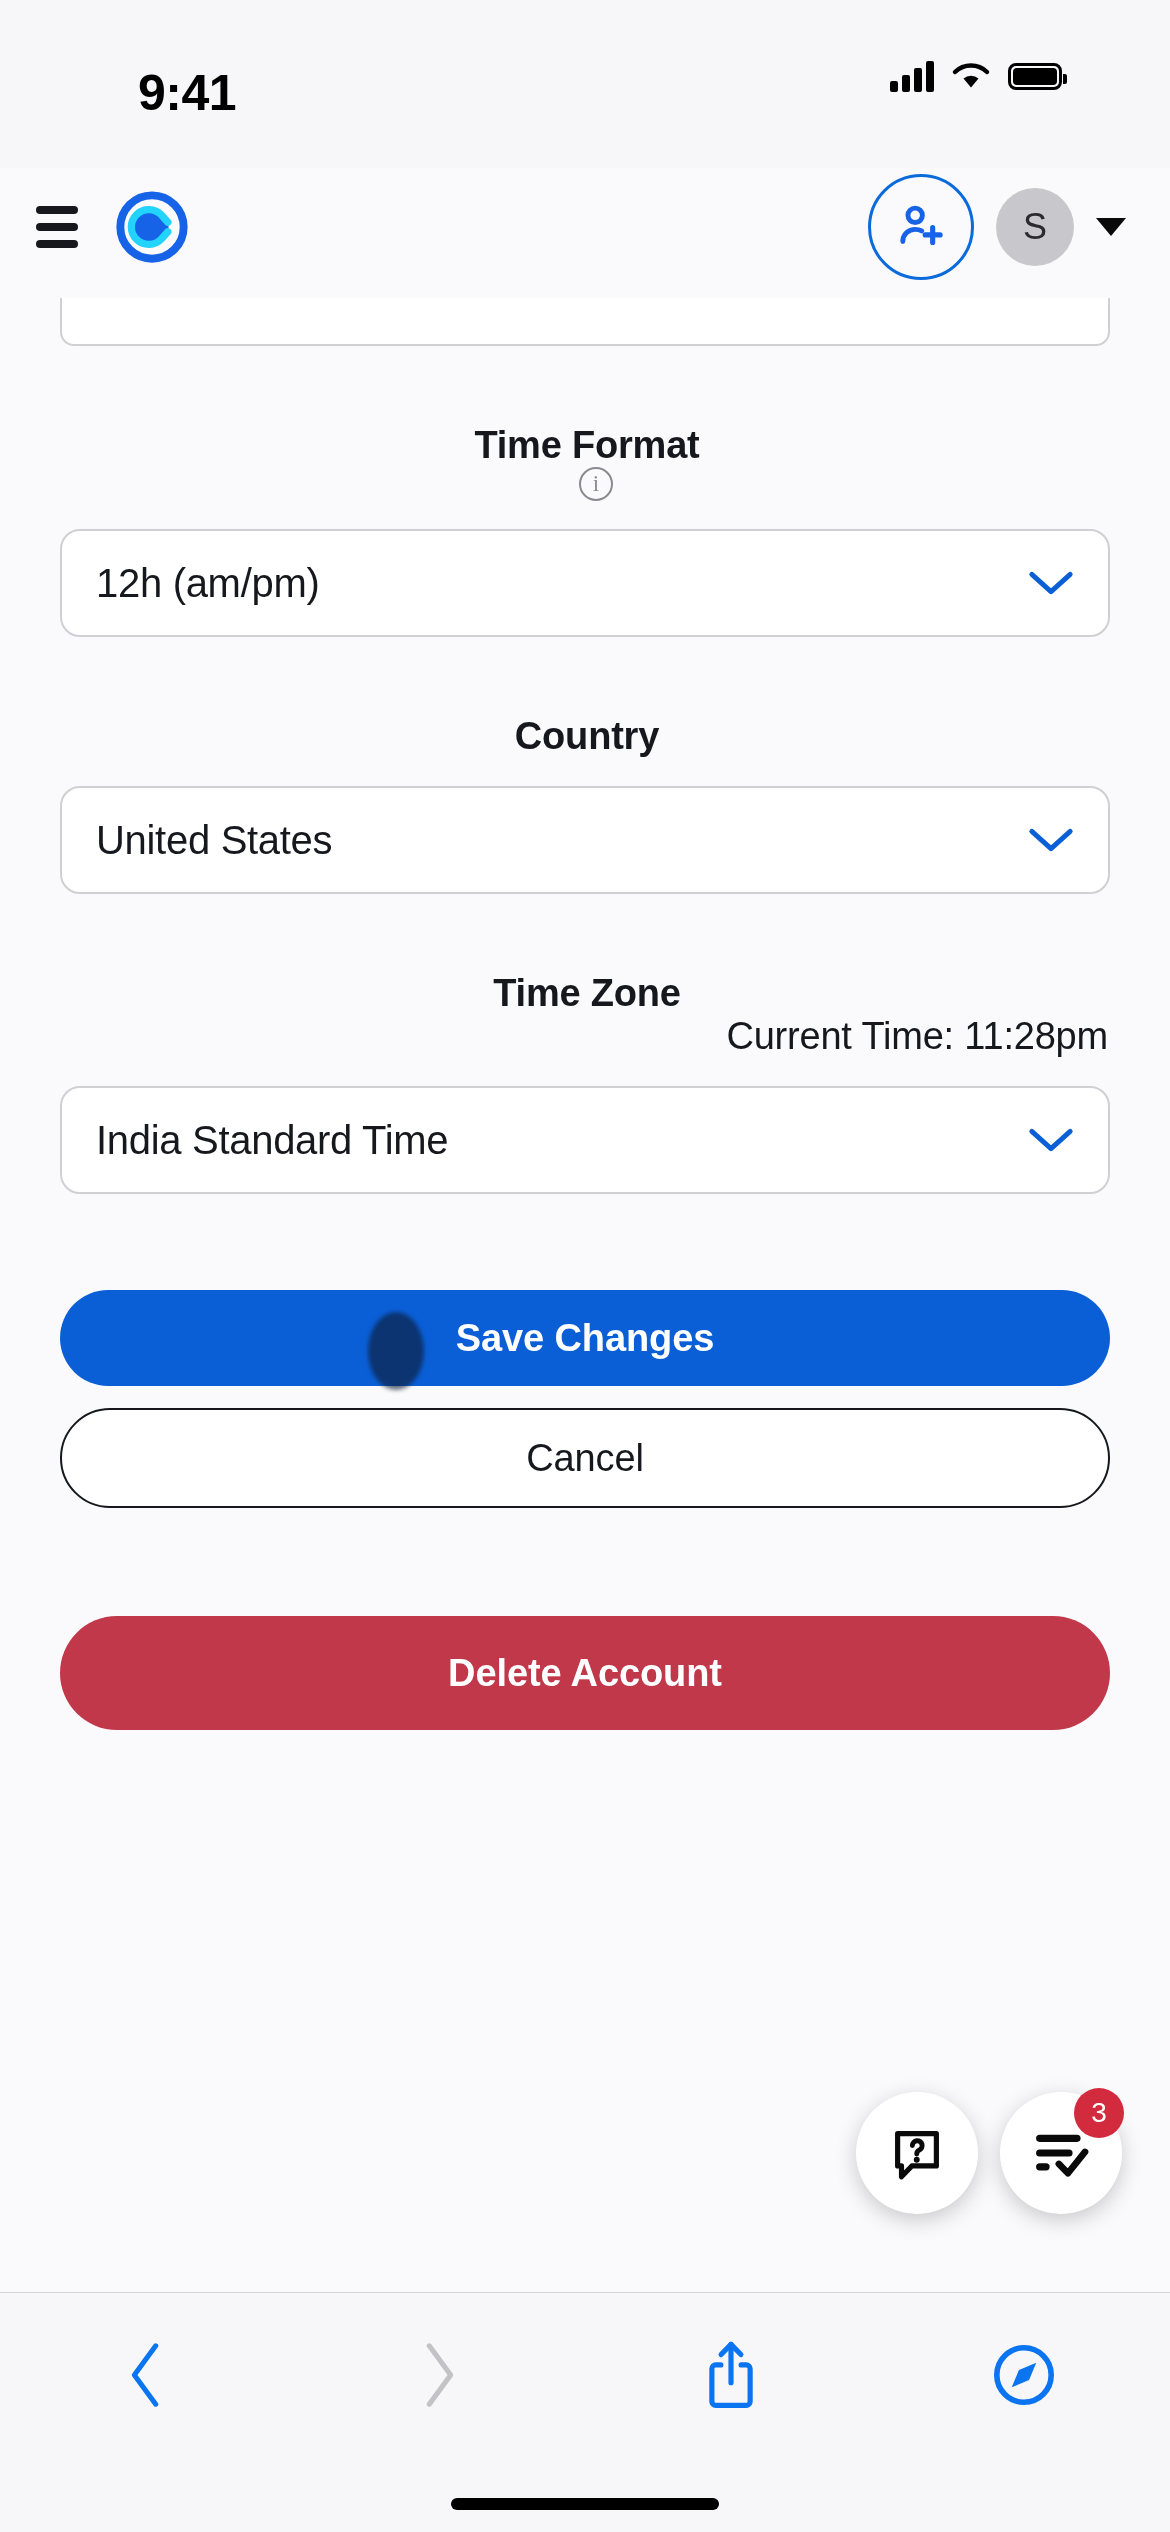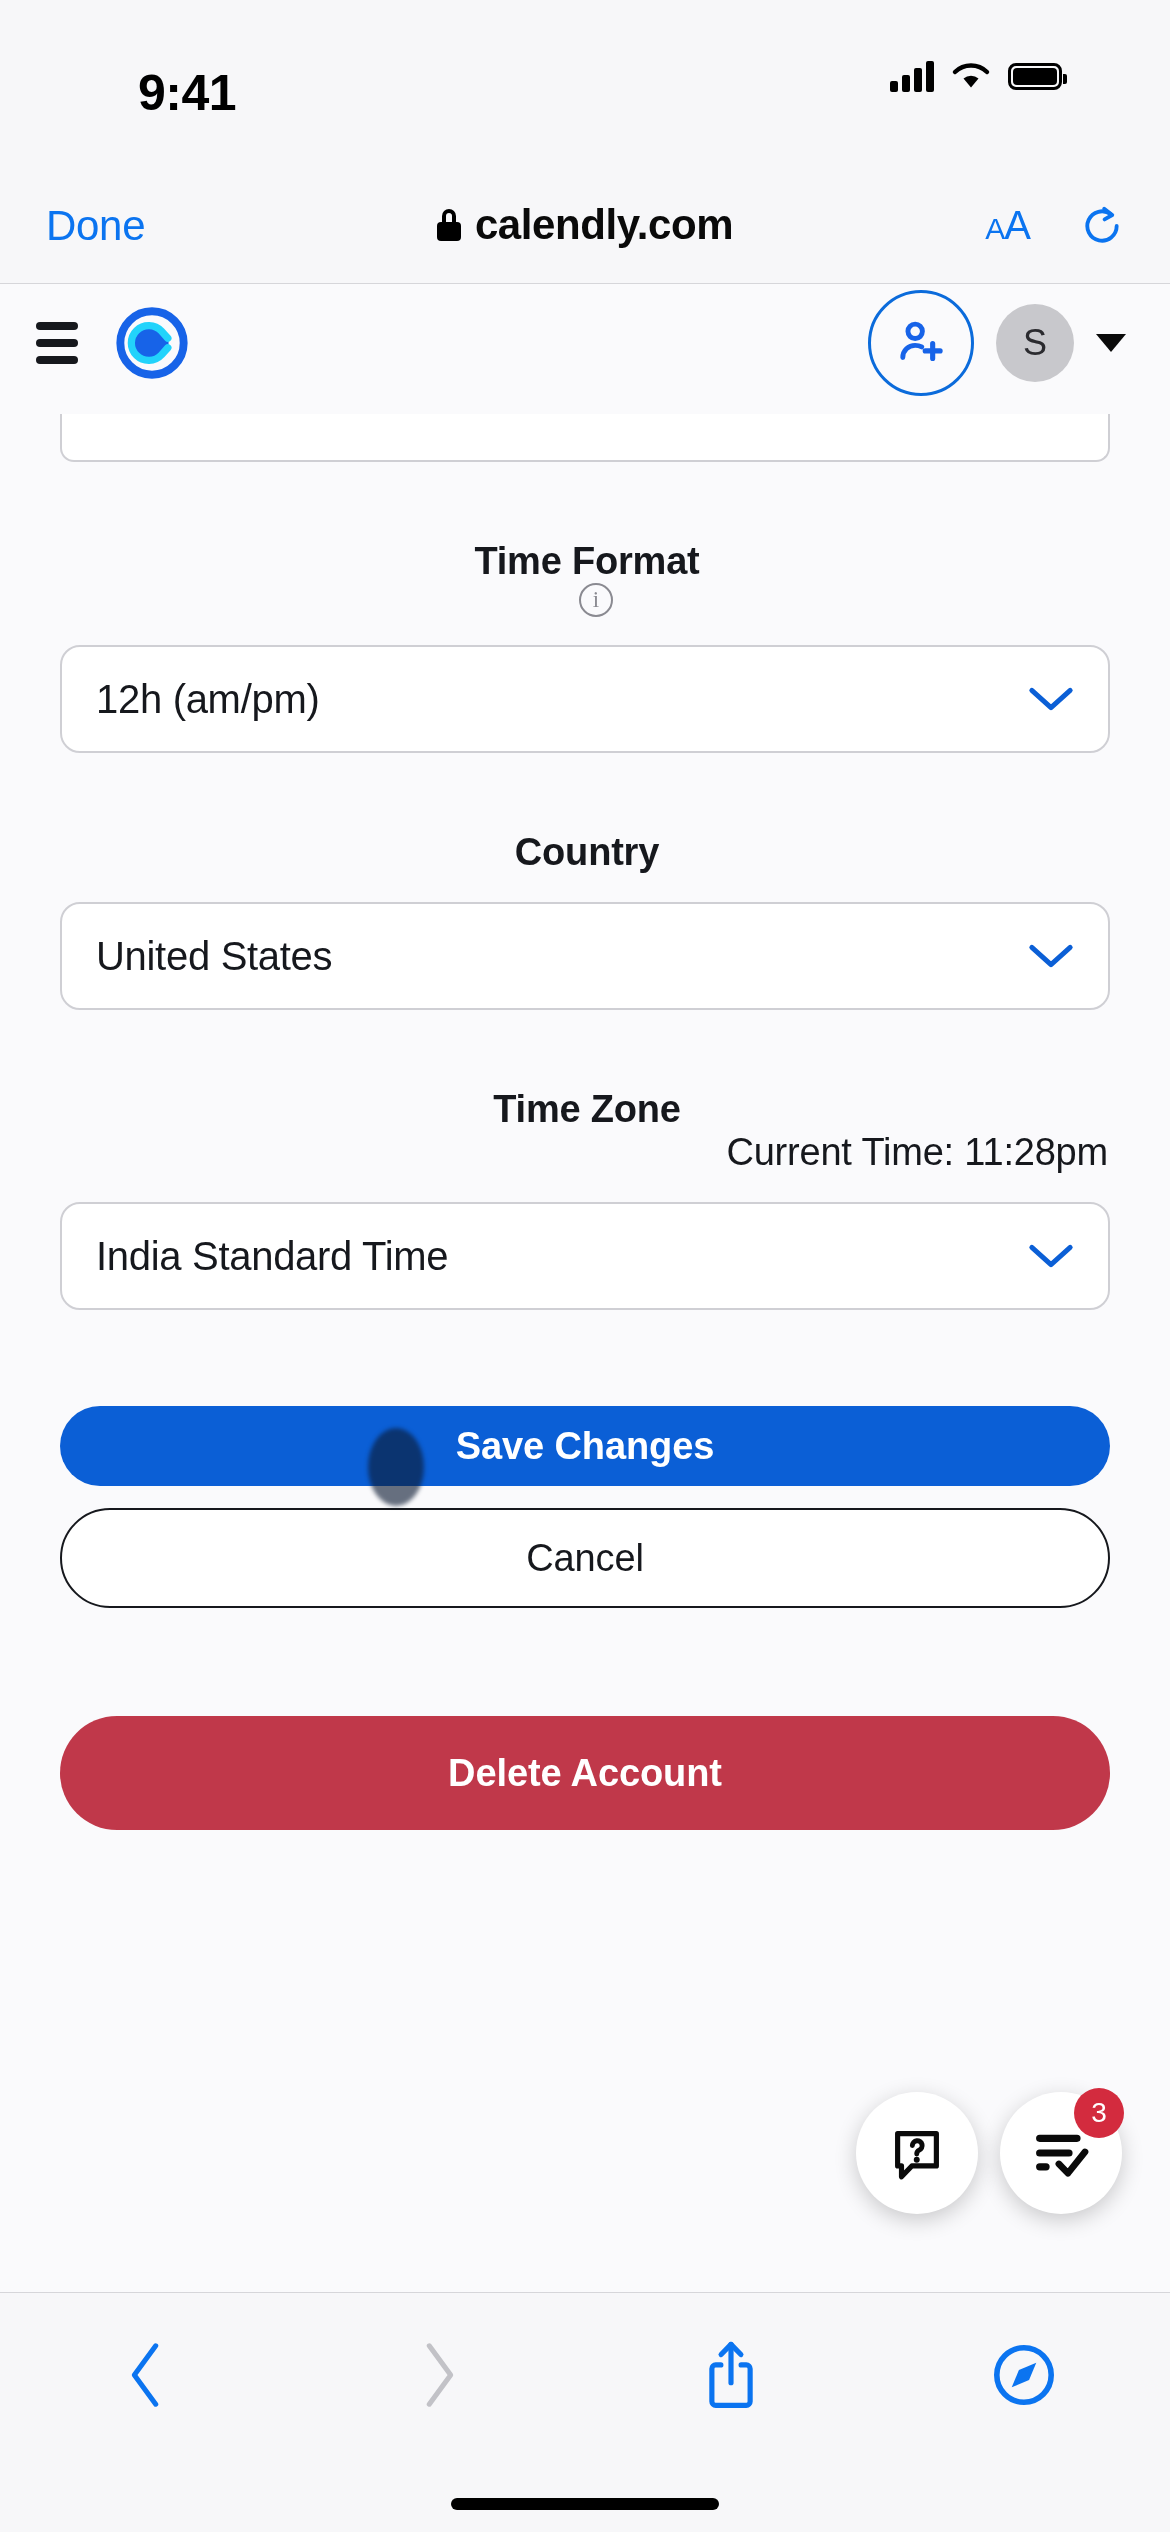--- a/index.html
+++ b/index.html
@@ -178,21 +178,21 @@
   .select-value { font-size: 40px; color:#16181D; letter-spacing:-0.3px; }
   .chev { margin-left:auto; }
 
   .btn {
     display:flex; align-items:center; justify-content:center;
     border-radius: 58px;
     font-size: 38px;
     letter-spacing: -0.1px;
   }
   .btn-save {
-    height: 80px; margin-top: 96px;
+    height: 96px; margin-top: 96px;
     background:#0B5FD6; color:#fff; font-weight: 700;
     position: relative;
   }
   .btn-cancel {
     height: 100px; margin-top: 22px;
     background:#fff; color:#16181D;
     border: 2.5px solid #16181D;
   }
   .btn-delete {
     height: 114px; margin-top: 108px;
@@ -260,37 +260,20 @@
       <svg width="42" height="32" viewBox="0 0 42 32">
         <path d="M21 27.5 L13.5 18.5 A12 12 0 0 1 28.5 18.5 Z" fill="#000"></path>
         <path d="M5 12 A23 23 0 0 1 37 12" stroke="#000" stroke-width="4.5" fill="none" stroke-linecap="round"></path>
       </svg>
       <div class="battery">
           <span></span>
         </div>
     </div>
   </div>
 
-  <div class="safari-top">
-    <div class="done-btn">Done</div>
-    <div class="url-wrap">
-      <div class="lock-icon">
-        <div class="shackle"></div>
-          <div class="body"></div>
-      </div>
-      <div class="url-text">calendly.com</div>
-    </div>
-    <div class="safari-top-right">
-      <div class="aa-btn"><span class="small">A</span>A</div>
-      <svg class="reload-icon" viewBox="0 0 24 24" fill="none">
-        <path d="M20 12a8 8 0 1 1-3.2-6.4" stroke="#0B74F0" stroke-width="2.1" stroke-linecap="round"></path>
-        <path d="M13.2 2.6 L17.6 6.0 L13.4 8.4" stroke="#0B74F0" stroke-width="2.1" stroke-linecap="round" stroke-linejoin="round" fill="none"></path>
-      </svg>
-    </div>
-  </div>
 
   <div class="web">
 
     <div class="app-header">
       <div class="hamburger">
         <i></i>
           <i></i>
           <i></i>
       </div>
       <svg class="logo" viewBox="0 0 48 48">

